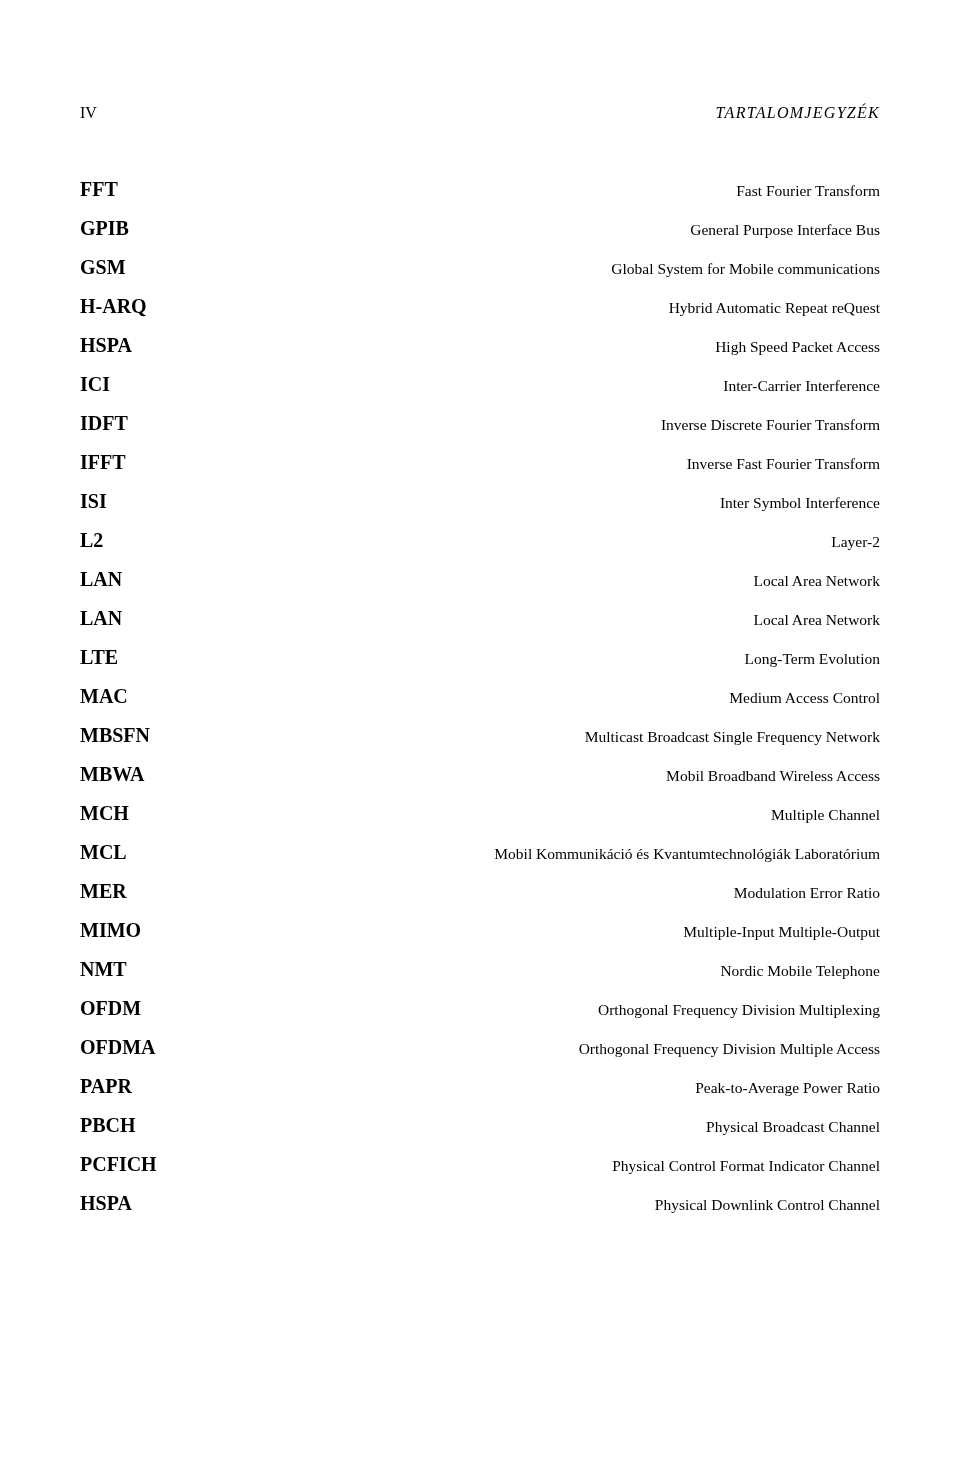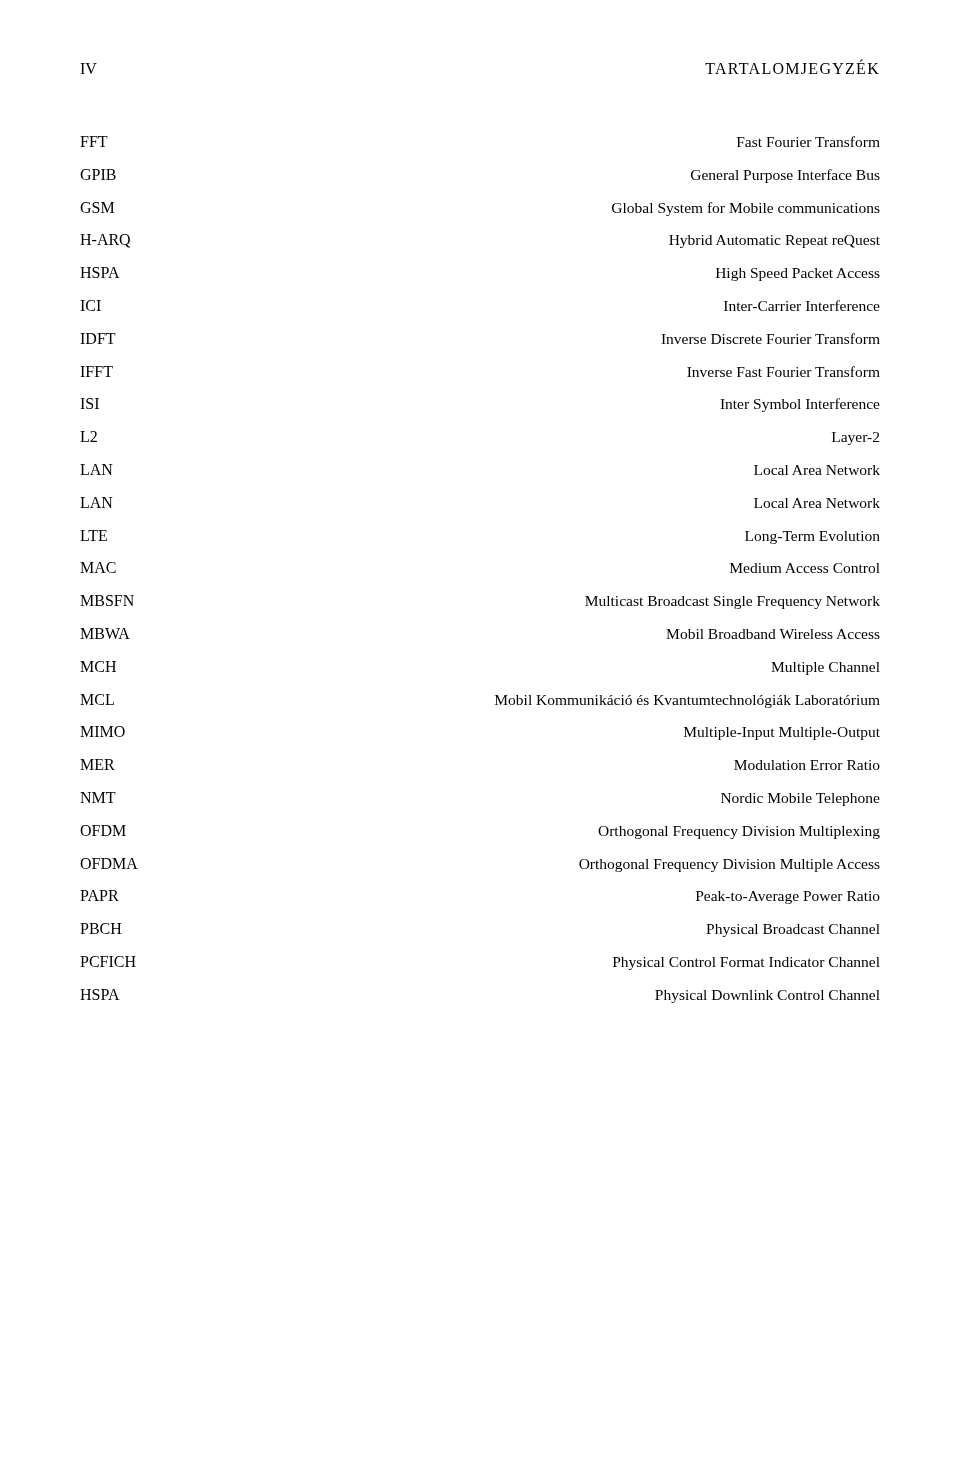--- a/index.html
+++ b/index.html
@@ -16,50 +16,52 @@
       width: 960px;
       min-height: 1469px;
       padding: 60px 80px 60px 80px;
     }
 
     .page-header {
       display: flex;
       justify-content: space-between;
       align-items: baseline;
       margin-bottom: 48px;
+      margin-top: 44px;
     }
 
     .page-number {
       font-size: 16px;
       font-style: normal;
     }
 
     .page-title {
       font-size: 16px;
       font-variant: small-caps;
       letter-spacing: 0.08em;
+      font-style: italic;
     }
 
     .glossary-table {
       width: 100%;
       border-collapse: collapse;
     }
 
     .glossary-row {
       display: flex;
       align-items: baseline;
       padding: 4px 0;
       line-height: 1.55;
     }
 
     .abbr-col {
       min-width: 140px;
       width: 140px;
-      font-weight: normal;
-      font-size: 16px;
+      font-weight: bold;
+      font-size: 20px;
       padding-right: 20px;
       flex-shrink: 0;
     }
 
     .def-col {
       flex: 1;
       font-size: 15.5px;
       text-align: right;
     }
   </style>
@@ -138,26 +140,26 @@
     </div>
     <div class="glossary-row">
       <span class="abbr-col">MCH</span>
       <span class="def-col">Multiple Channel</span>
     </div>
     <div class="glossary-row">
       <span class="abbr-col">MCL</span>
       <span class="def-col">Mobil Kommunikáció és Kvantumtechnológiák Laboratórium</span>
     </div>
     <div class="glossary-row">
+      <span class="abbr-col">MER</span>
+      <span class="def-col">Modulation Error Ratio</span>
+    </div>
+    <div class="glossary-row">
       <span class="abbr-col">MIMO</span>
       <span class="def-col">Multiple-Input Multiple-Output</span>
-    </div>
-    <div class="glossary-row">
-      <span class="abbr-col">MER</span>
-      <span class="def-col">Modulation Error Ratio</span>
     </div>
     <div class="glossary-row">
       <span class="abbr-col">NMT</span>
       <span class="def-col">Nordic Mobile Telephone</span>
     </div>
     <div class="glossary-row">
       <span class="abbr-col">OFDM</span>
       <span class="def-col">Orthogonal Frequency Division Multiplexing</span>
     </div>
     <div class="glossary-row">

